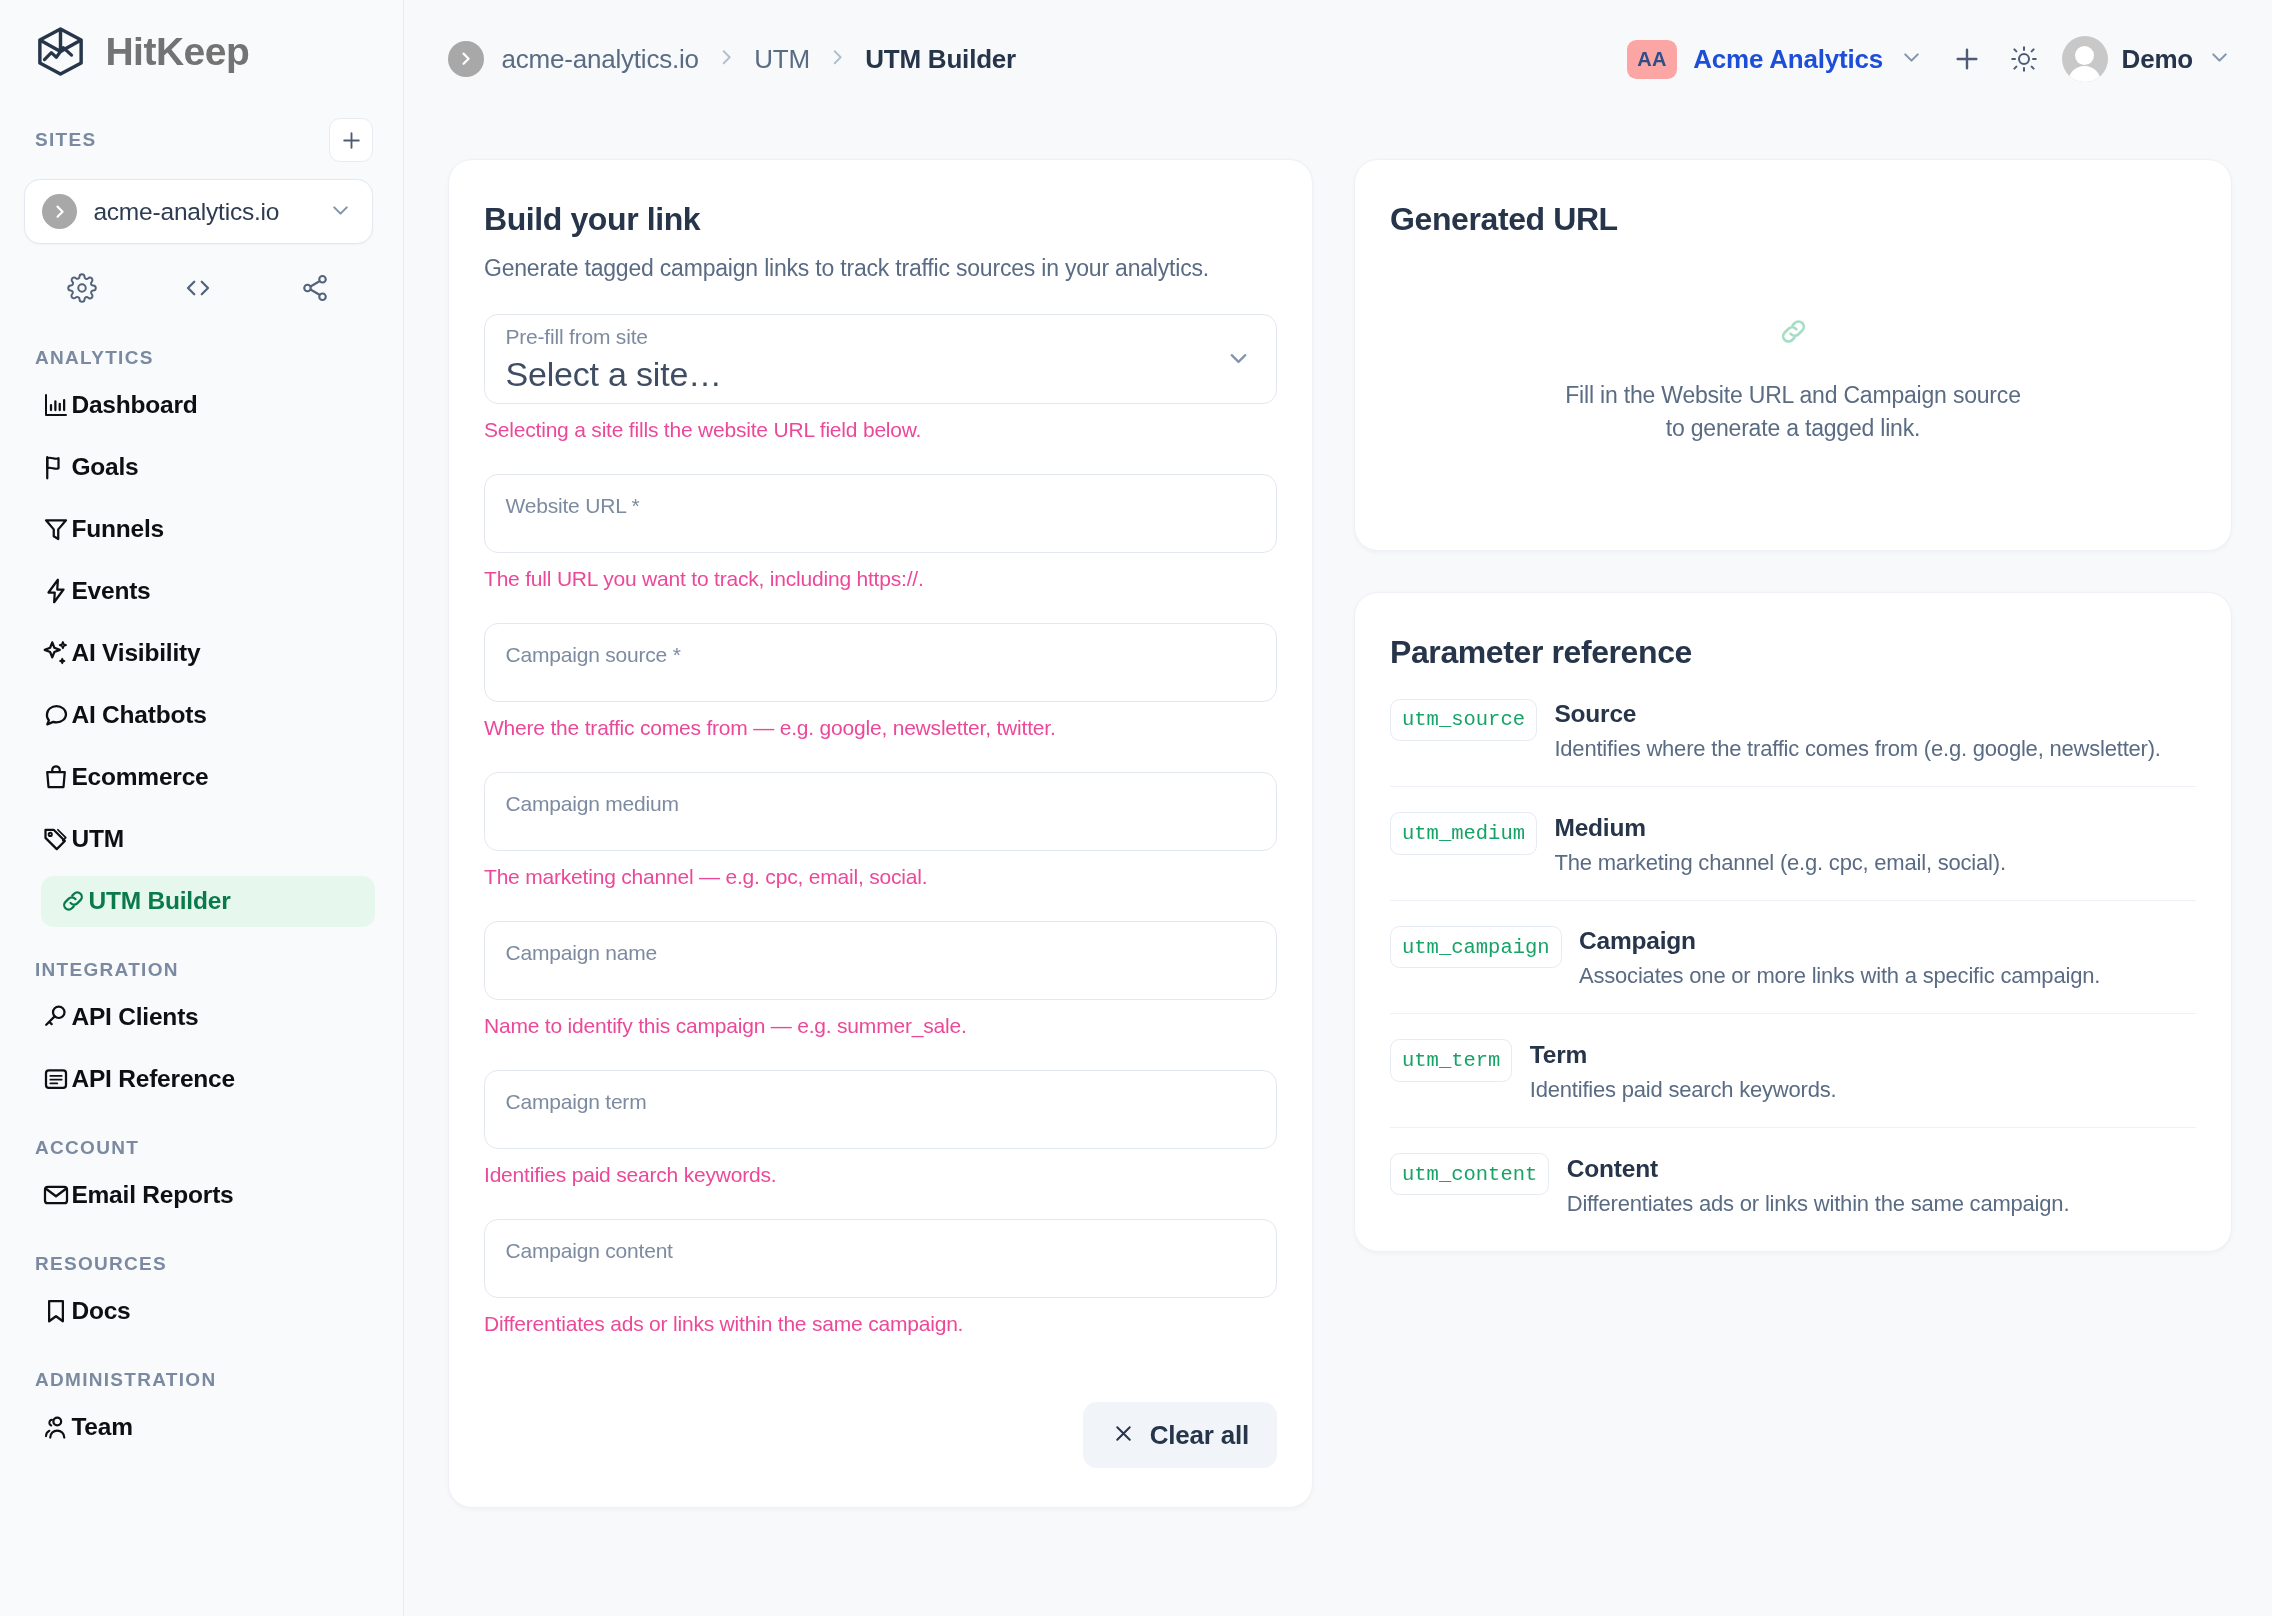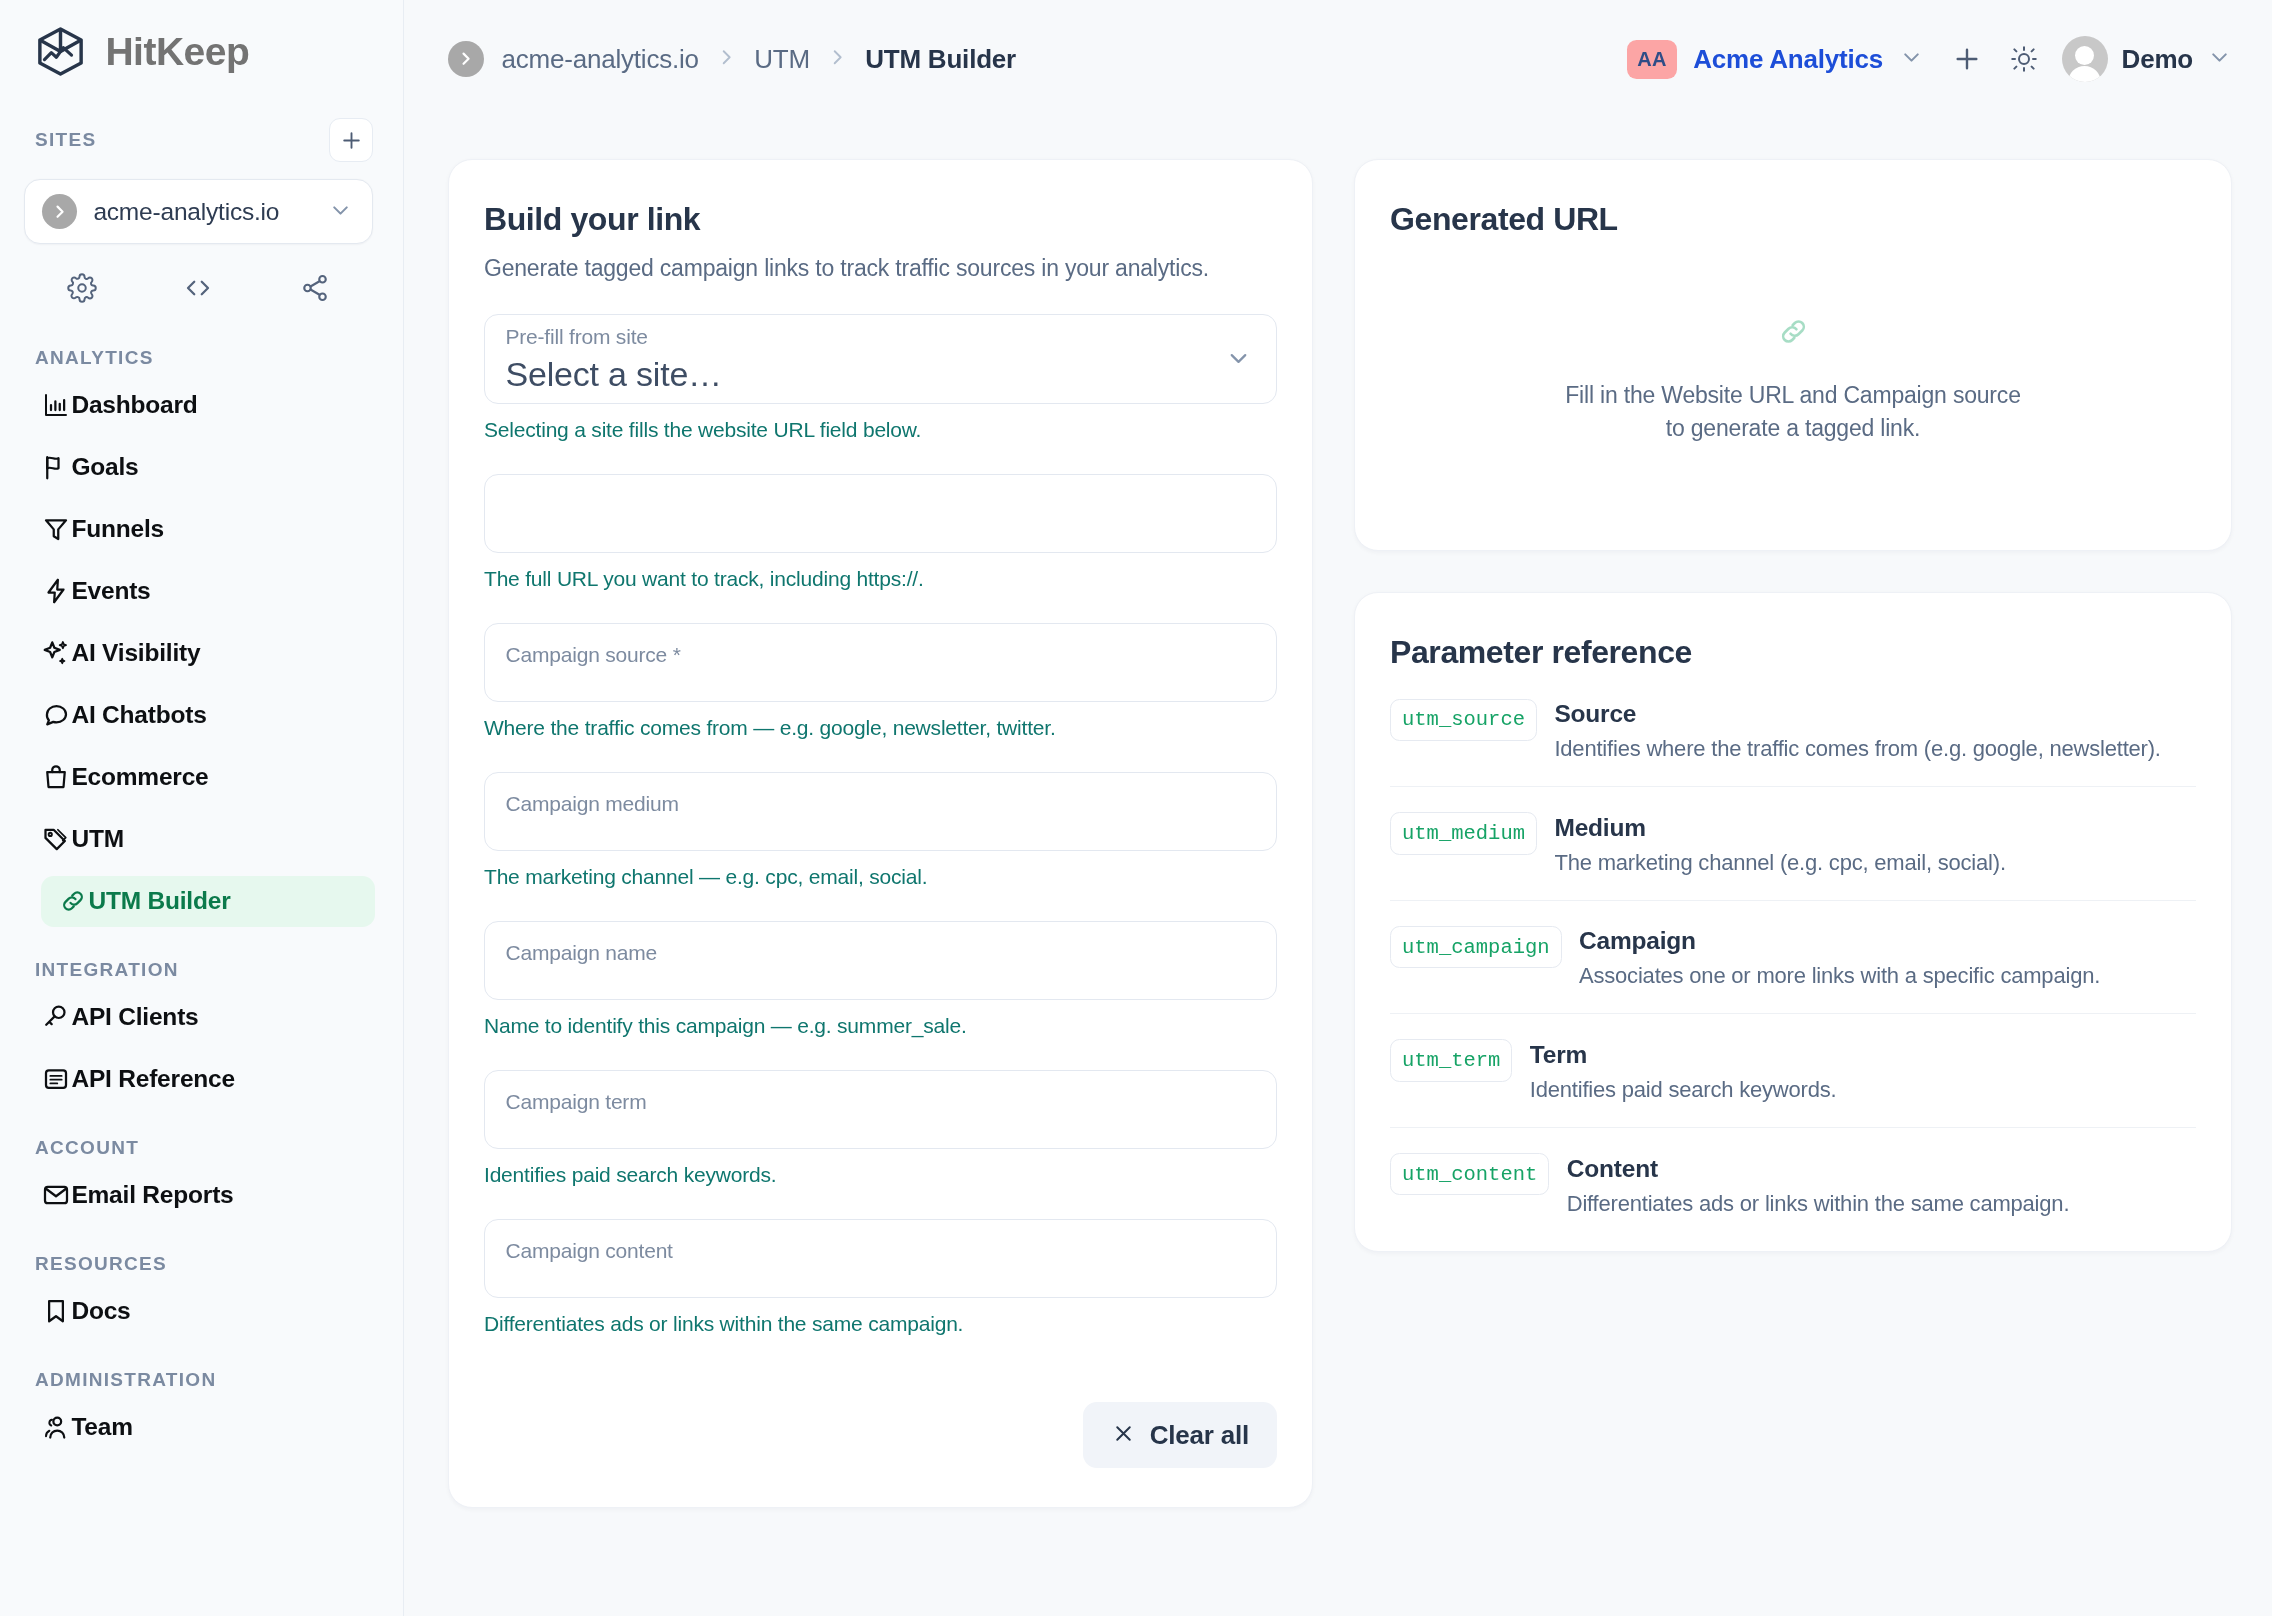--- a/index.html
+++ b/index.html
@@ -149,21 +149,21 @@
     padding: 19px 20.5px 0 20.5px; display: block;
   }
   .ctrl-value {
     font-size: 34px; color: #3e4d64; letter-spacing: -0.2px;
     padding: 6.3px 20.5px 17.4px 20.5px; display: block;
   }
   .ctrl.select { height: 90px; display: flex; flex-direction: column; justify-content: center; padding-bottom: 1.6px;}
   .ctrl.select .chev { position: absolute; right: 24px; top: 30px; }
   .ctrl.input { height: 79px; }
   .hint {
-    font-size: 21px; color: #0f766e; margin-top: 14px; letter-spacing: -0.2px;
+    font-size: 21px; color: #ec4899; margin-top: 14px; letter-spacing: -0.2px;
   }
 
   .actions { display: flex; justify-content: flex-end; margin-top: 66px; }
   .clear-btn {
     display: flex; align-items: center; gap: 14px;
     background: #f1f4f9; border: none; border-radius: 14px;
     padding: 17.4px 28px; cursor: pointer;
   }
   .clear-label { font-size: 26px; color: #27354a; font-weight: 600; letter-spacing: -0.2px; }
 
@@ -469,20 +469,21 @@
                     <path d="M6 9l6 6 6-6"></path>
                   </svg>
               </span>
             </div>
             <div class="hint">Selecting a site fills the website URL field below.</div>
           </div>
 
           <div id="fields-root">
               <div class="field">
                 <div class="ctrl input">
+                  <span class="ctrl-label">Website URL *</span>
                   <span class="ctrl-value"></span>
                 </div>
                 <div class="hint">The full URL you want to track, including https://.</div>
               </div>
               <div class="field">
                 <div class="ctrl input">
                   <span class="ctrl-label">Campaign source *</span>
                   <span class="ctrl-value"></span>
                 </div>
                 <div class="hint">Where the traffic comes from — e.g. google, newsletter, twitter.</div>

